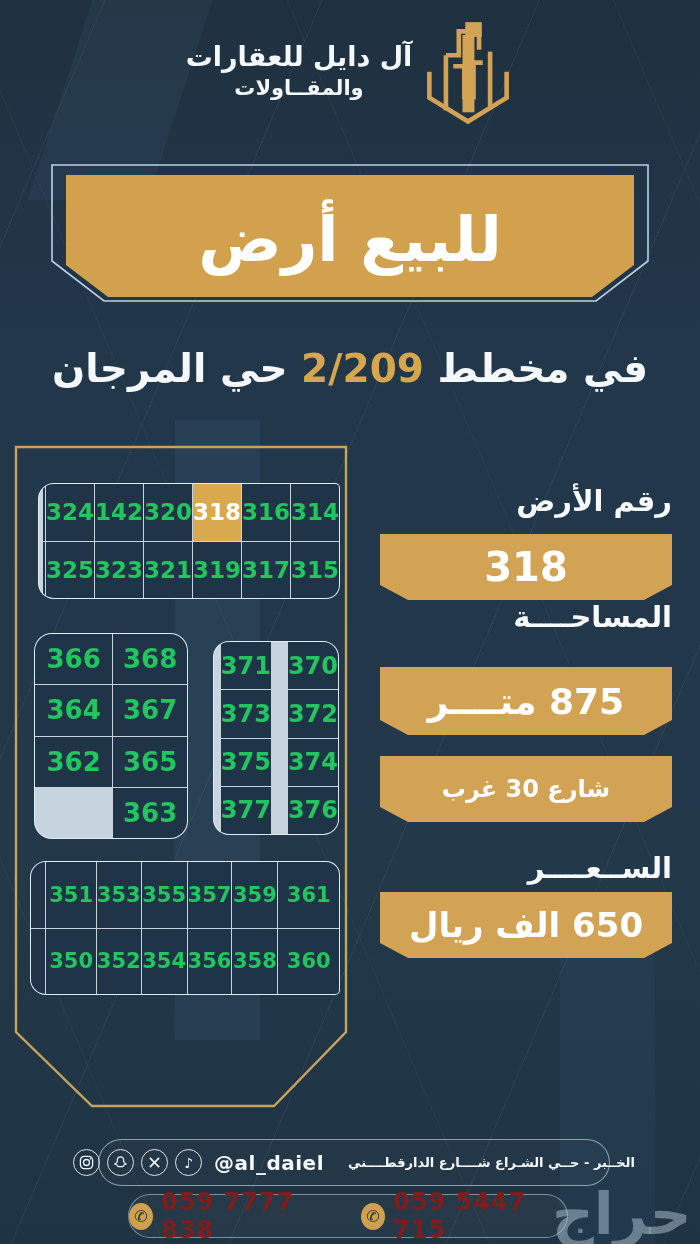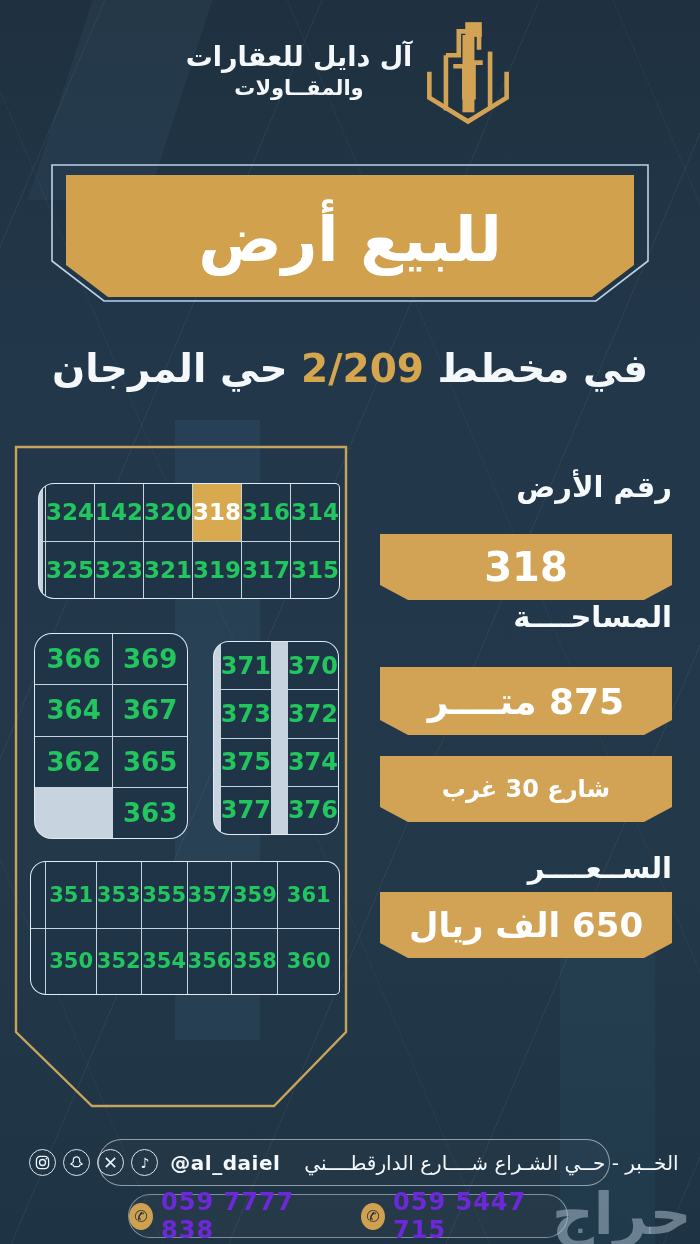--- a/index.html
+++ b/index.html
@@ -62,49 +62,49 @@
              grid-auto-rows:1fr; border-radius:16px 14px 5px 16px; }
   .block-3 .cell { font-size:21px; }
 
   
   .panel-heading { position:absolute; right:28px; width:300px; text-align:right;
                    font-size:29px; font-weight:bold; color:#f6fafc; }
   .gold-box { position:absolute; left:380px; width:292px; background:#d2a355;
               display:flex; align-items:center; justify-content:center;
               font-weight:bold; color:#ffffff;
               clip-path:polygon(0 0, 100% 0, 100% calc(100% - 15px), calc(100% - 28px) 100%, 28px 100%, 0 calc(100% - 15px)); }
-  .hd-plot   { top:470px; }
+  .hd-plot   { top:484px; }
   .box-plot  { top:534px; height:66px; font-size:40px; }
   .hd-area   { top:600px; }
   .box-area  { top:667px; height:68px; font-size:36px; }
   .box-street{ top:756px; height:66px; font-size:24px; }
   .hd-price  { top:851px; }
   .box-price { top:892px; height:66px; font-size:34px; }
 
   
   .footer-pill { position:absolute; left:98px; top:1139px; width:512px; height:47px;
                  border:1.3px solid rgba(235,244,250,0.55); border-radius:999px;
                  display:flex; flex-direction:row; align-items:center; justify-content:center;
                  gap:12px; direction:ltr; background:rgba(255,255,255,0.02); }
   .social-row { display:flex; gap:7px; align-items:center; }
   .soc { width:27px; height:27px; border:1.2px solid rgba(240,247,252,0.9); border-radius:50%;
          display:flex; align-items:center; justify-content:center; color:#eef5fa; font-size:14px; }
   .soc svg { display:block; }
   .handle { font-size:20px; font-weight:bold; direction:ltr; letter-spacing:0.5px; }
   .pill-sep { width:1px; height:24px; background:rgba(235,244,250,0.6); }
-  .address { font-size:20px; font-weight:normal; direction:rtl; white-space:nowrap; }
+  .address { font-size:13px; font-weight:bold; direction:rtl; white-space:nowrap; }
 
   .phone-pill { position:absolute; left:128px; top:1194px; width:440px; height:44px;
                 border:1.2px solid rgba(235,244,250,0.45); border-radius:999px;
                 display:flex; align-items:center; justify-content:center; gap:26px;
                 direction:ltr; background:rgba(255,255,255,0.03); }
   .phone-item { display:flex; align-items:center; gap:8px; }
   .phone-ico { width:27px; height:27px; border-radius:50%; background:#cfa14f; color:#1d3140;
                display:flex; align-items:center; justify-content:center; font-size:16px; }
-  .phone-num { font-size:24px; font-weight:bold; letter-spacing:1px; color:#6d28d9; direction:ltr; }
+  .phone-num { font-size:24px; font-weight:bold; letter-spacing:1px; color:#7f1d1d; direction:ltr; }
 
   .watermark { position:absolute; left:552px; top:1180px; font-size:58px; font-weight:bold;
                color:rgba(180,198,214,0.5); letter-spacing:2px; white-space:nowrap; }
 </style>
 </head>
 <body>
 
 <div class="bg-lines"></div>
 <div class="bg-band1"></div>
 <div class="bg-band2"></div>
@@ -158,21 +158,21 @@
       <div class="cell"></div>
       <div class="cell">315</div>
       <div class="cell">317</div>
       <div class="cell">319</div>
       <div class="cell">321</div>
       <div class="cell">323</div>
       <div class="cell">325</div>
       <div class="cell"></div>
     </div>
   <div class="block block-1">
-      <div class="cell">369</div>
+      <div class="cell">368</div>
       <div class="cell">366</div>
       <div class="cell">367</div>
       <div class="cell">364</div>
       <div class="cell">365</div>
       <div class="cell">362</div>
       <div class="cell">363</div>
     </div>
   <div class="block block-2">
       <div class="cell">370</div>
       <div class="cell">371</div>

